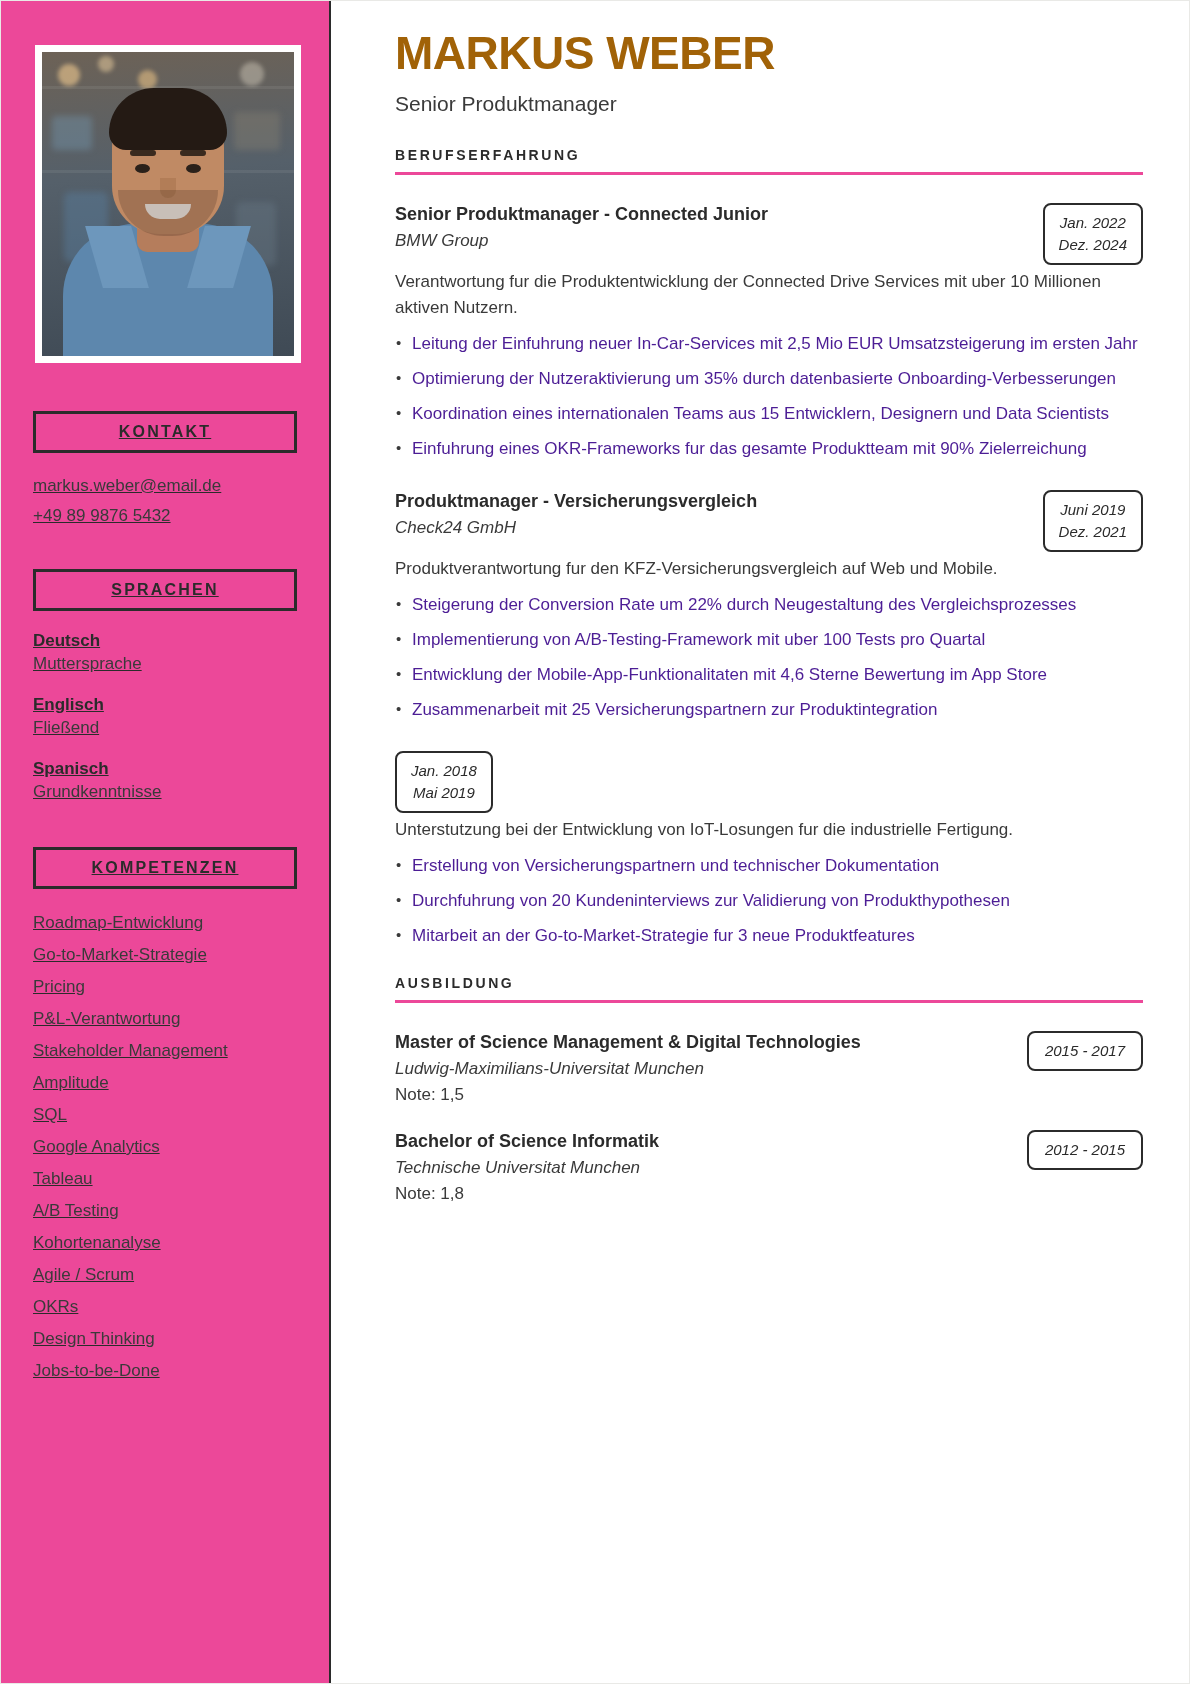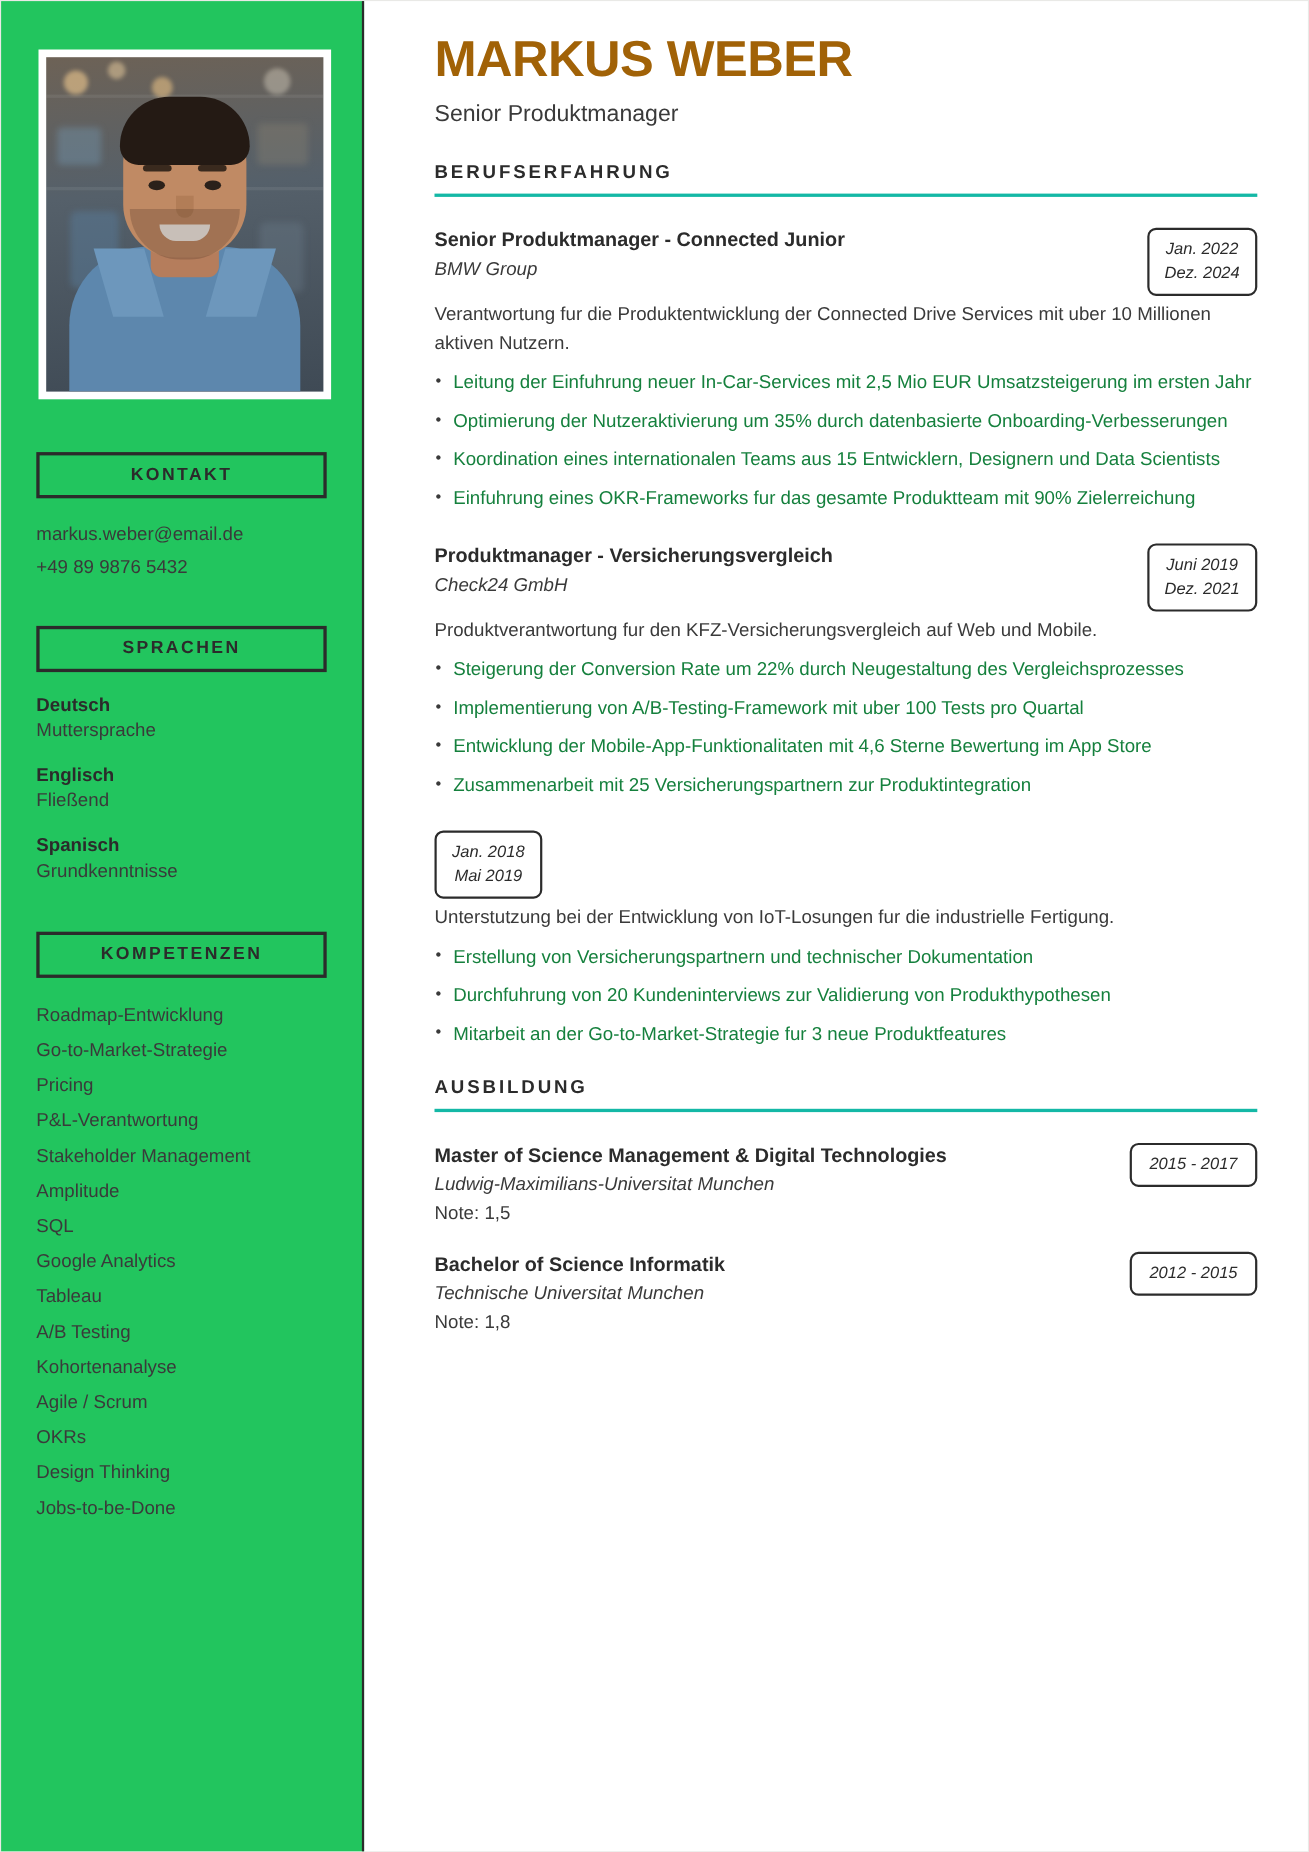--- a/index.html
+++ b/index.html
@@ -14,24 +14,25 @@
     position:relative;width:1190px;height:1684px;
     display:flex;align-items:stretch;
     background:#ffffff;
     box-sizing:border-box;
     border:1px solid #e9e9e6;
   }
 
   
   .sidebar{
     width:330px;flex:0 0 330px;
-    background:#22c55e;
+    background:#ec4899;
     border-right:2px solid #2b2b2b;
     box-sizing:border-box;
     padding:44px 32px 0 32px;
+    text-decoration:underline;
   }
   .photo-frame{
     width:266px;height:318px;
     background:#ffffff;
     padding:7px;
     box-sizing:border-box;
     margin:0 0 48px 2px;
   }
   .photo{
     width:100%;height:100%;
@@ -100,43 +101,43 @@
     flex:1 1 auto;
     box-sizing:border-box;
     padding:22px 46px 0 64px;
   }
   .name{
     font-size:46px;font-weight:bold;letter-spacing:-0.5px;
     color:#a16207;line-height:60px;margin:0 0 4px 0;
   }
   .role{font-size:21px;color:#3a3a3a;line-height:34px;margin-bottom:26px;}
   .main-sec{
-    font-size:17px;font-weight:bold;letter-spacing:2.6px;color:#2b2b2b;
-    border-bottom:3px solid #14b8a6;
+    font-size:14px;font-weight:bold;letter-spacing:2.6px;color:#2b2b2b;
+    border-bottom:3px solid #ec4899;
     padding-bottom:9px;margin-bottom:26px;
   }
   .entry{margin-bottom:26px;position:relative;}
   .entry-top{display:flex;align-items:flex-start;justify-content:space-between;gap:14px;}
   .entry-left{flex:1 1 auto;min-width:0;}
   .job-title{font-size:18px;font-weight:bold;color:#2b2b2b;line-height:26px;}
   .org{font-size:17px;font-style:italic;color:#3a3a3a;line-height:28px;}
   .datebox{
     flex:0 0 auto;
     border:2px solid #2b2b2b;border-radius:8px;
     padding:7px 14px;
     font-size:15px;font-style:italic;color:#2b2b2b;
     line-height:22px;text-align:center;white-space:nowrap;
     margin-top:2px;
   }
   .datebox.single{padding:7px 16px;}
   .summary{font-size:17px;line-height:26px;color:#3a3a3a;margin-top:4px;}
   ul.bullets{list-style:none;margin:10px 0 0 0;padding:0;}
   ul.bullets li{
     position:relative;padding-left:17px;
-    font-size:17px;line-height:26px;color:#15803d;
+    font-size:17px;line-height:26px;color:#4c1d95;
     margin-bottom:9px;
   }
   ul.bullets li:before{
     content:"\2022";position:absolute;left:1px;top:-1px;color:#3a3a3a;font-size:15px;
   }
   .edu-entry{margin-bottom:20px;}
   .edu-title{font-size:18px;font-weight:bold;color:#2b2b2b;line-height:26px;}
   .edu-org{font-size:17px;font-style:italic;color:#3a3a3a;line-height:27px;}
   .edu-note{font-size:17px;color:#3a3a3a;line-height:26px;}
 </style>

